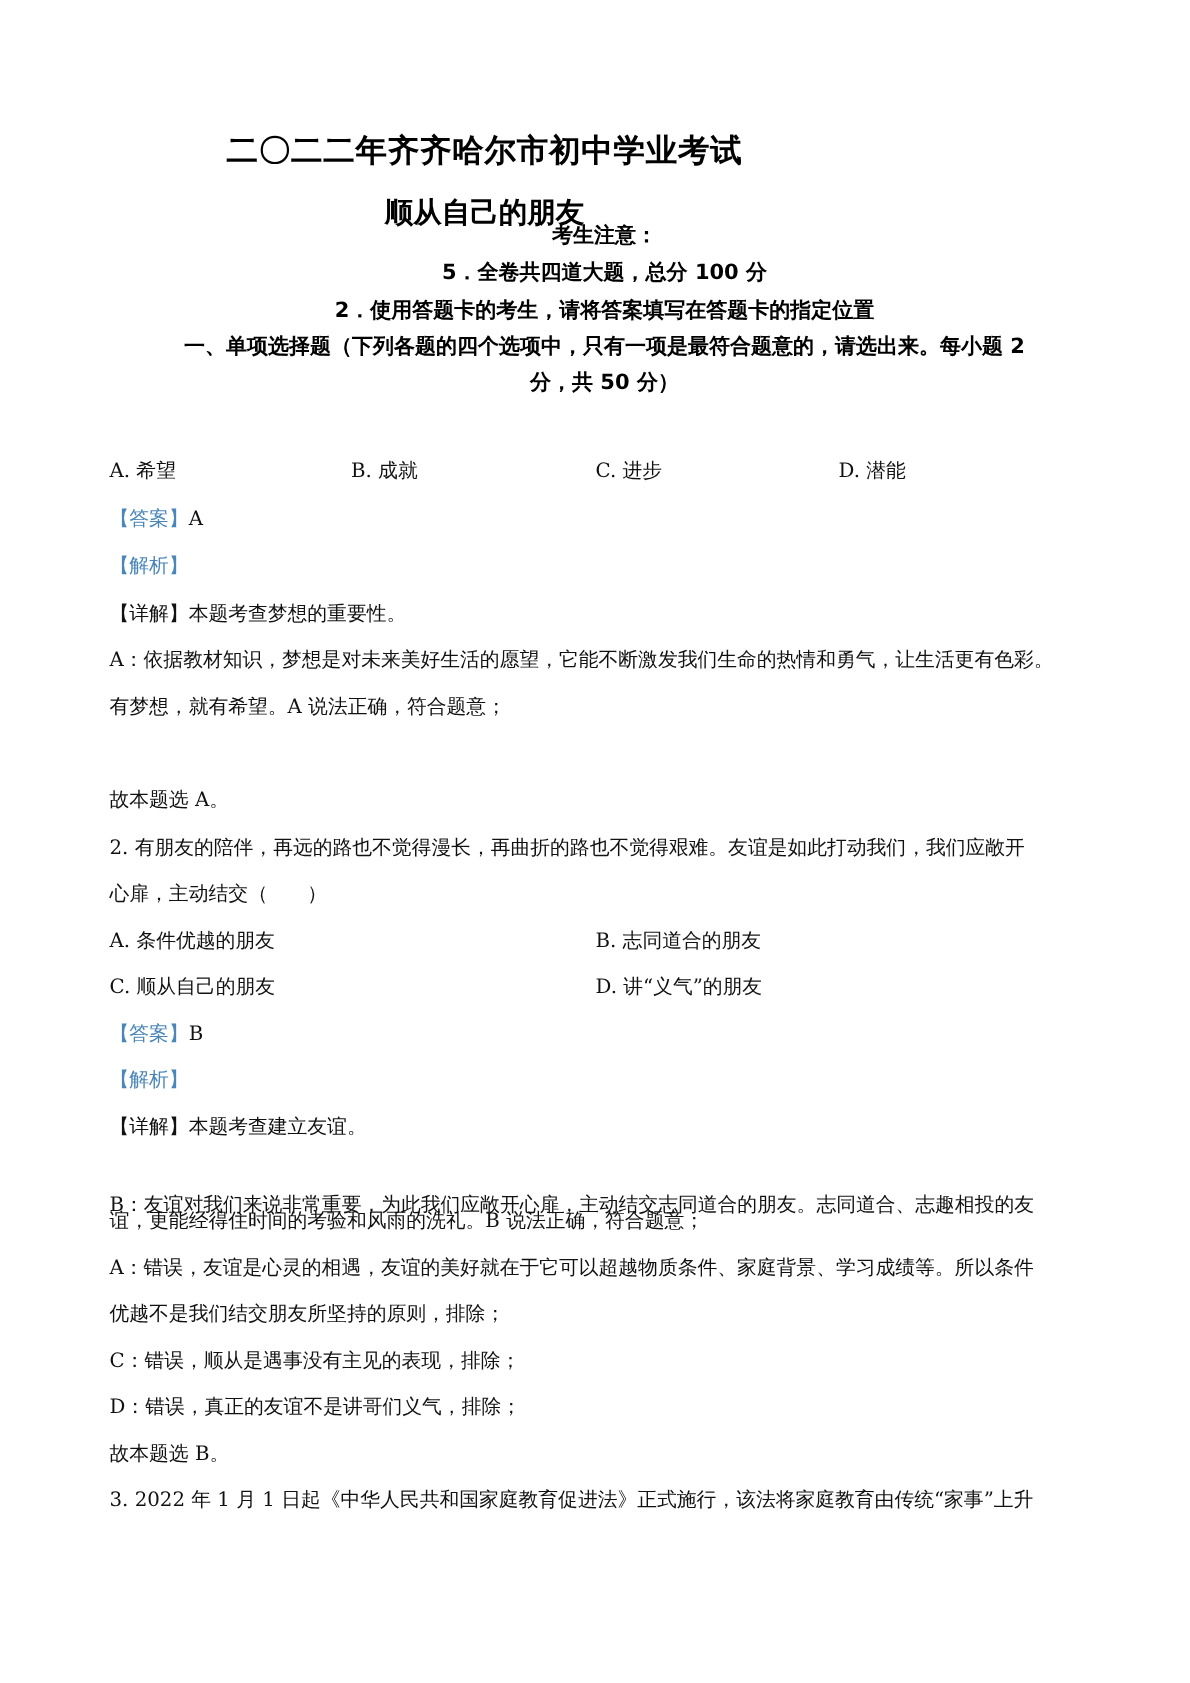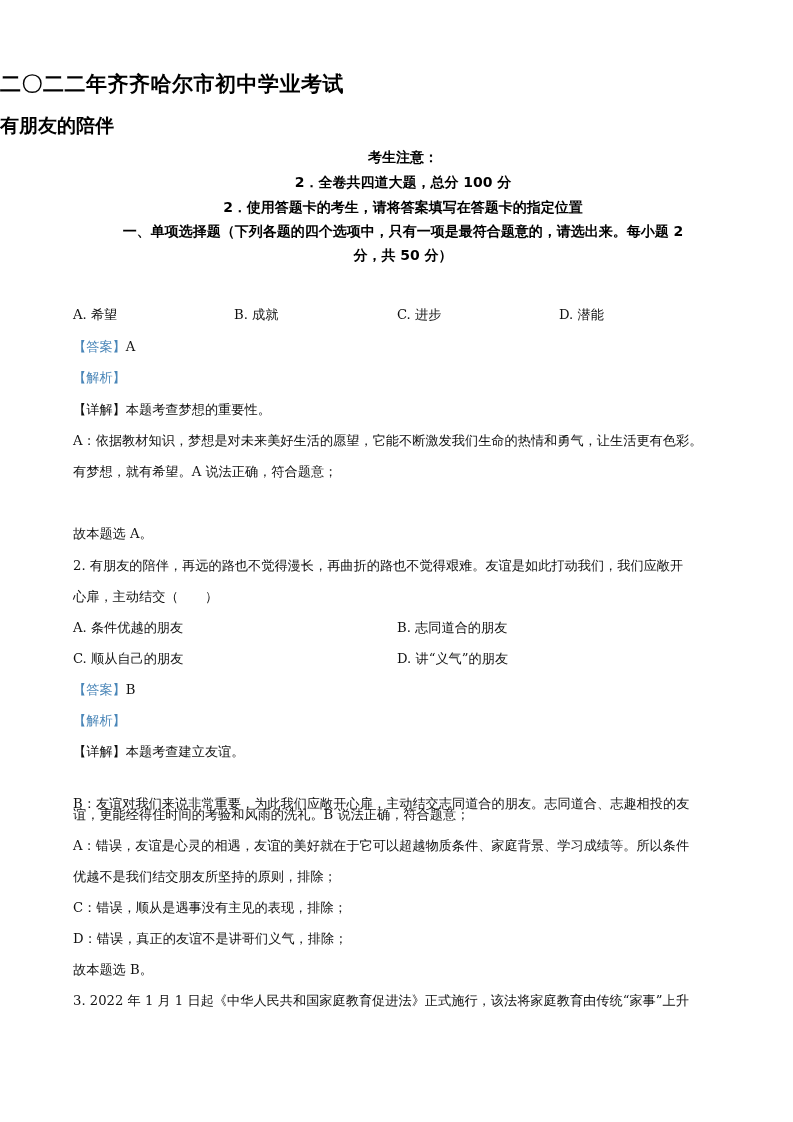--- a/index.html
+++ b/index.html
@@ -1,36 +1,36 @@
 <!DOCTYPE html>
 <html><head>
   <meta charset="utf-8">
   <style>
     html, body { margin: 0; padding: 0; background: #ffffff; }
     body { width: 793px; height: 1122px; position: relative; overflow: hidden;
       font-family: "DejaVu Serif", "Liberation Serif", serif; color: #111; }
     .page { position: absolute; left: 0; top: 0; width: 793px; height: 1122px; }
-    .title { position: absolute; left: 0; width: 646px; text-align: left; font-weight: bold;
-      font-family: "DejaVu Sans", "Liberation Sans", sans-serif; color: #000; }
+    .title { position: absolute; left: 0; width: 646px; text-align: center; font-weight: bold;
+      font-family: "DejaVu Sans", "Liberation Sans", sans-serif; color: #000; margin-top: 16px; }
     .t1 { top: 70px; font-size: 21px; letter-spacing: 0.5px; }
     .t2 { top: 113px; font-size: 19px; }
     .line { position: absolute; left: 73px; right: 60px; font-size: 13.2px; line-height: 18px; white-space: nowrap; }
     .b { font-weight: bold; font-family: "DejaVu Sans", "Liberation Sans", sans-serif; font-size: 14px; color: #000; text-align: center; }
     .tag { color: #4a86b8; }
     .opt { position: absolute; font-size: 13.2px; line-height: 18px; white-space: nowrap; }
   </style>
 </head>
 <body>
 
 <div class="page">
   <div class="title t1">二〇二二年齐齐哈尔市初中学业考试</div>
-  <div class="title t2">有朋友的陪伴</div>
+  <div class="title t2">顺从自己的朋友</div>
 
   <div class="line b" style="top:148px">考生注意：</div>
-  <div class="line b" style="top:173px">2．全卷共四道大题，总分 100 分</div>
+  <div class="line b" style="top:173px">5．全卷共四道大题，总分 100 分</div>
   <div class="line b" style="top:198px">2．使用答题卡的考生，请将答案填写在答题卡的指定位置</div>
   <div class="line b" style="top:222px">一、单项选择题（下列各题的四个选项中，只有一项是最符合题意的，请选出来。每小题 2</div>
   <div class="line b" style="top:246px">分，共 50 分）</div>
 
   <div class="opt" style="top:306px;left:73px">A. 希望</div>
   <div class="opt" style="top:306px;left:234px">B. 成就</div>
   <div class="opt" style="top:306px;left:397px">C. 进步</div>
   <div class="opt" style="top:306px;left:559px">D. 潜能</div>
   <div class="line" style="top:338px">
     <span class="tag">【答案】</span><span>A</span>

